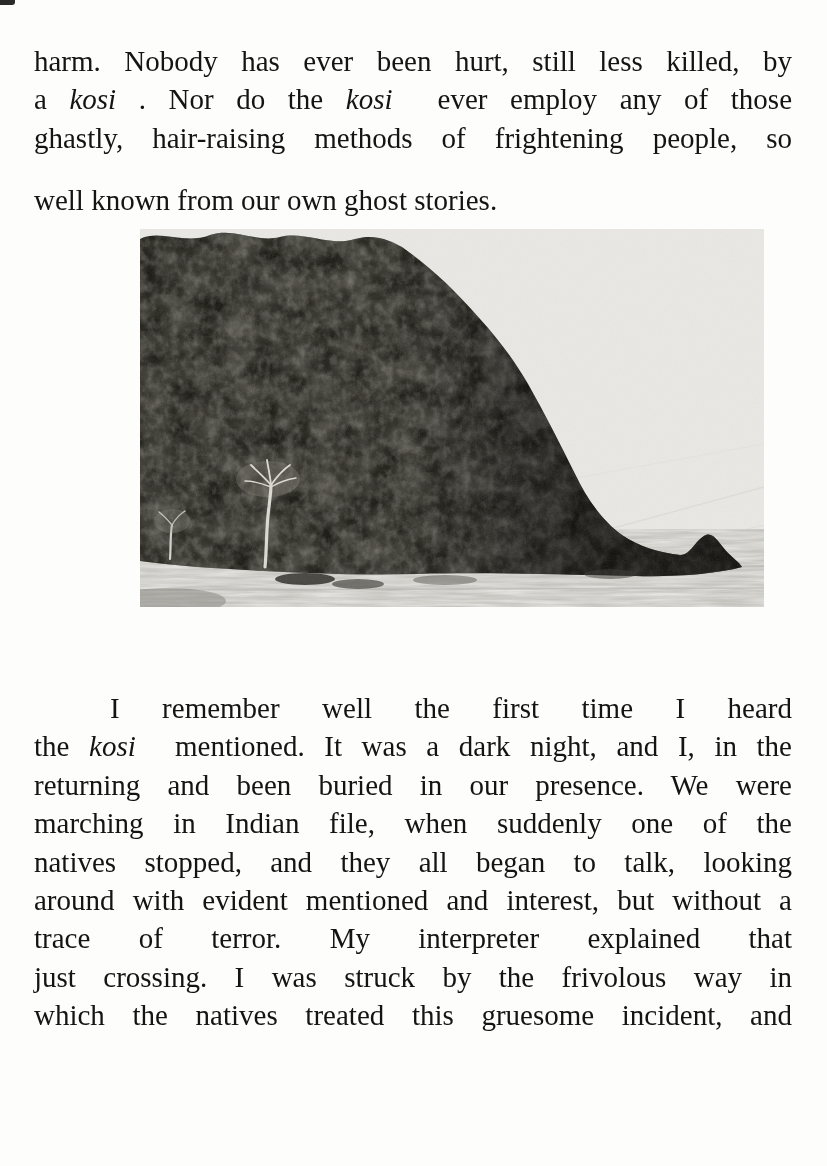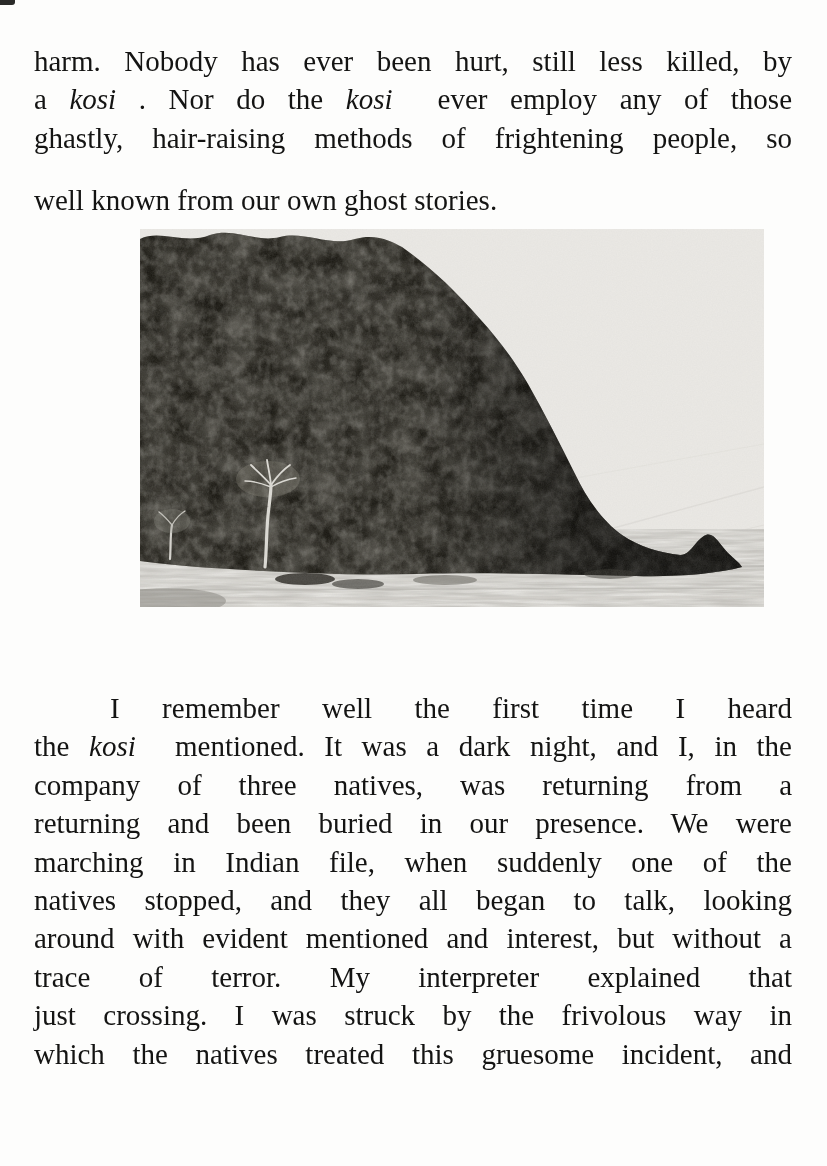--- a/index.html
+++ b/index.html
@@ -130,21 +130,20 @@
         <ellipse cx="32" cy="292" rx="18" ry="12" fill="#96948a" stroke="none" opacity="0.3"></ellipse>
       </g>
 
       <rect x="0" y="0" width="624" height="378" filter="url(#grain)" opacity="0.55"></rect>
     </svg>
   </div>
 
   <div class="para para-2">
       <div class="line ind">I remember well the first time I heard</div>
       <div class="line">the <i>kosi</i>&nbsp; mentioned. It was a dark night, and I, in the</div>
-      <div class="line">company of three natives, was returning from a</div>
       <div class="line">returning and been buried in our presence. We were</div>
       <div class="line">marching in Indian file, when suddenly one of the</div>
       <div class="line">natives stopped, and they all began to talk, looking</div>
       <div class="line">around with evident mentioned and interest, but without a</div>
       <div class="line">trace of terror. My interpreter explained that</div>
       <div class="line">just crossing. I was struck by the frivolous way in</div>
       <div class="line">which the natives treated this gruesome incident, and</div>
     </div>
 
 </div>

